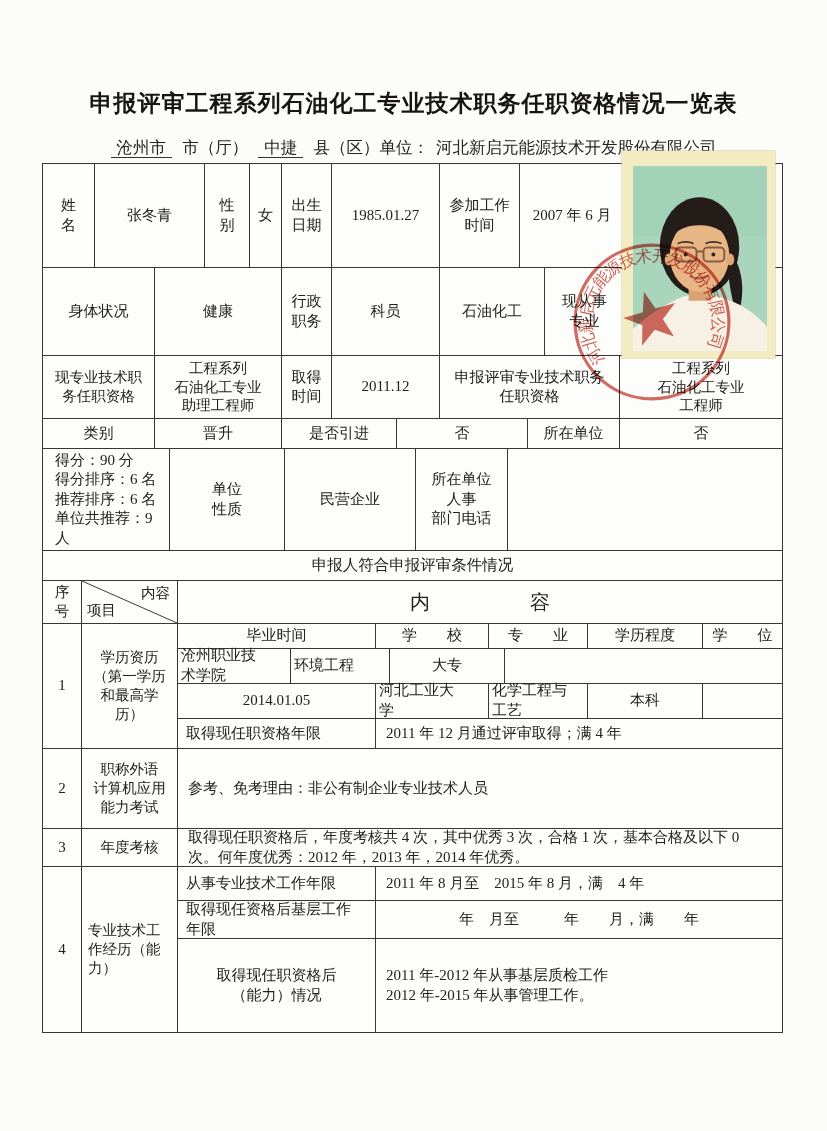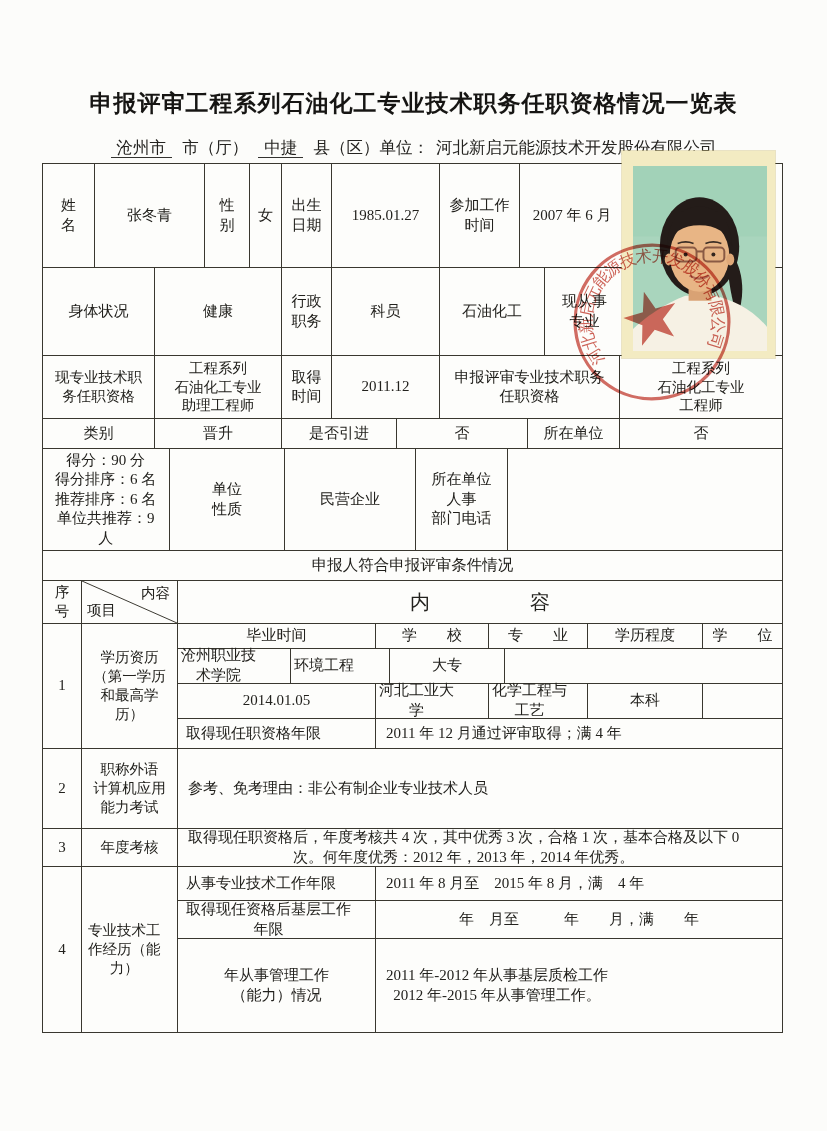--- a/index.html
+++ b/index.html
@@ -9,21 +9,21 @@
         font-size:23px;font-weight:bold;letter-spacing:1px;color:#161513;}
   .org-line{position:absolute;left:0;top:137px;width:100%;text-align:center;font-size:16.5px;color:#242320;}
   .org-line span{margin:0 3px;}
   .u{border-bottom:1.2px solid #33322f;padding:0 6px;}
   .doc-table{position:absolute;left:42px;top:163px;width:739px;border:1.4px solid #39372f;background:#fdfdfb;}
   .tr{display:flex;border-bottom:1px solid #39372f;box-sizing:border-box;}
   .tc{border-right:1px solid #39372f;display:flex;align-items:center;justify-content:center;
       text-align:center;white-space:pre-line;font-size:15px;line-height:1.3;padding:2px 3px;
       box-sizing:border-box;color:#22211d;}
   .tc.endc{border-right:none;}
-  .tc.left{justify-content:flex-start;text-align:center;}
+  .tc.left{justify-content:flex-start;text-align:left;}
   .sec{display:flex;border-bottom:1px solid #39372f;box-sizing:border-box;}
   .sec.last{border-bottom:none;}
   .sec-num{flex:0 0 39px;}
   .sec-label{flex:0 0 96px;}
   .sec-content{flex:1;display:flex;flex-direction:column;min-width:0;}
   .sub{display:flex;border-bottom:1px solid #39372f;box-sizing:border-box;}
   .sub.last{border-bottom:none;}
   .band{justify-content:center;font-size:15.5px;}
   .diag{position:relative;}
   .diag svg{position:absolute;left:0;top:0;width:100%;height:100%;}
@@ -199,21 +199,21 @@
         <div class="sub" style="height:34px">
           <div class="tc left" style="flex:0 0 198px;padding-left:8px">从事专业技术工作年限</div>
           <div class="tc endc left" style="flex:1;padding-left:10px">2011 年 8 月至　2015 年 8 月，满　4 年</div>
         </div>
         <div class="sub" style="height:38px">
           <div class="tc left" style="flex:0 0 198px;padding-left:8px">取得现任资格后基层工作
 年限</div>
           <div class="tc endc" style="flex:1">年　月至　　　年　　月，满　　年</div>
         </div>
         <div class="sub last" style="flex:1">
-          <div class="tc" style="flex:0 0 198px">年从事管理工作
+          <div class="tc" style="flex:0 0 198px">取得现任职资格后
 （能力）情况</div>
           <div class="tc endc left" style="flex:1;padding-left:10px;align-items:center">2011 年-2012 年从事基层质检工作
 2012 年-2015 年从事管理工作。</div>
         </div>
       </div>
     </div>
 
   </div>
 
   <div class="photo-paper">

